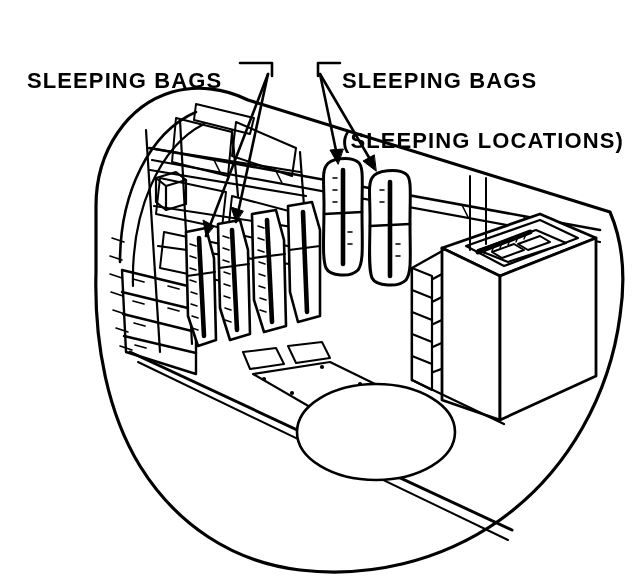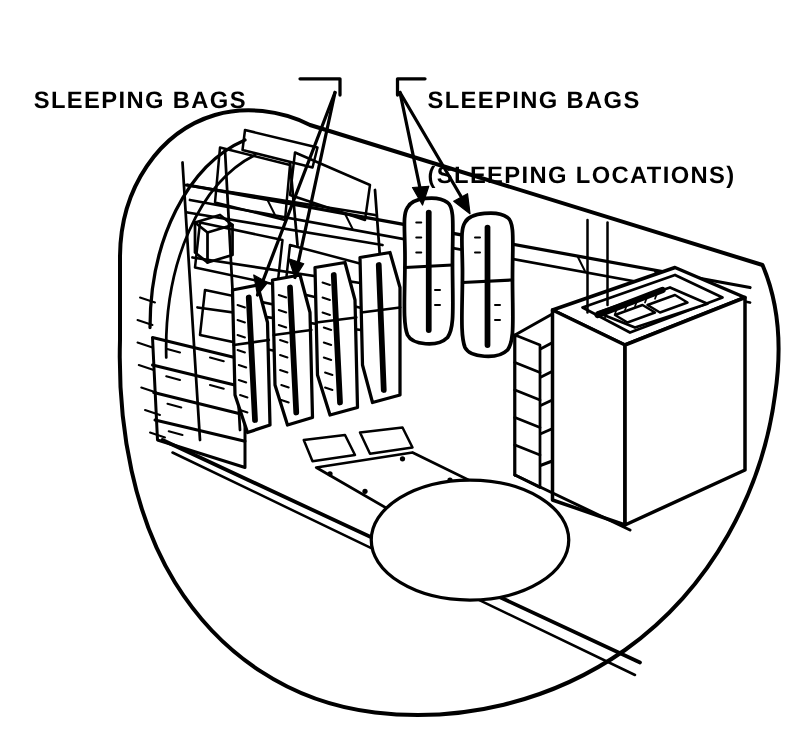--- a/index.html
+++ b/index.html
@@ -5,21 +5,21 @@
 <style>
   html,body{margin:0;padding:0;background:#ffffff;}
   body{width:640px;height:588px;overflow:hidden;
        font-family:"Liberation Sans","DejaVu Sans",sans-serif;}
   #stage{position:relative;width:640px;height:588px;background:#ffffff;}
   svg.layer{position:absolute;left:0;top:0;width:640px;height:588px;}
   .calloutText{
     position:absolute;
     font-family:"Liberation Sans","DejaVu Sans",sans-serif;
     font-weight:bold;
-    font-size:19px;
+    font-size:22px;
     letter-spacing:1.1px;
     color:#000000;
     white-space:pre;
     line-height:20px;
   }
   #label-fixed{left:27px;top:31px;}
   #label-alt{left:342px;top:31px;}
   .ln{display:block;}
 </style>
 </head>

